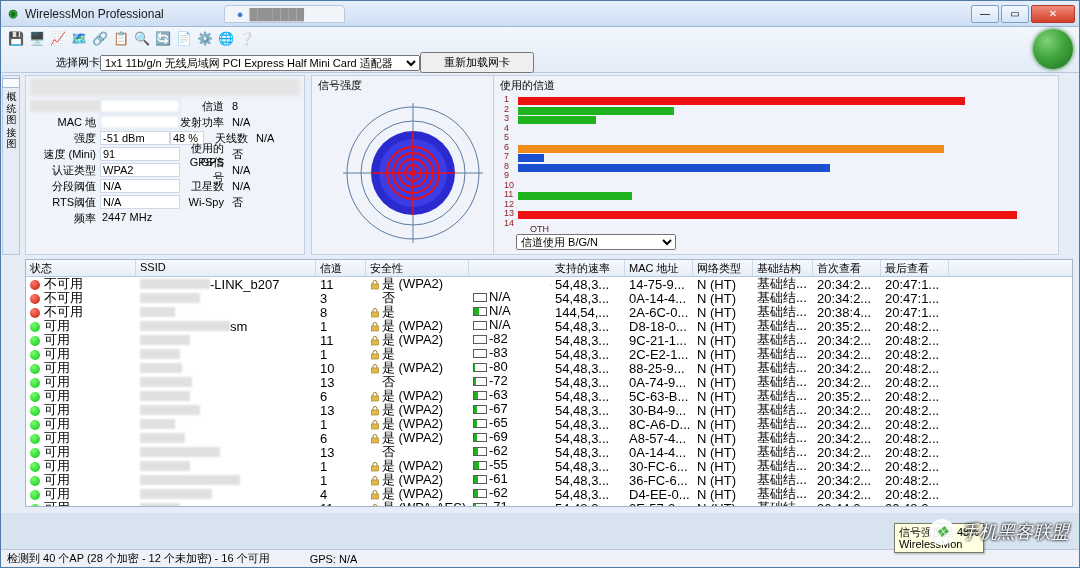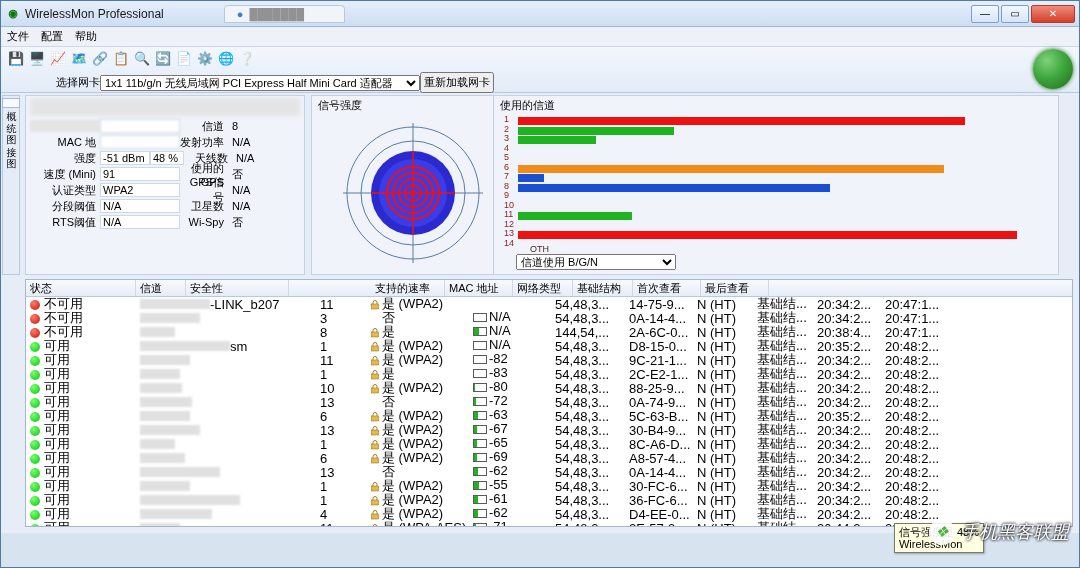--- a/index.html
+++ b/index.html
@@ -17,35 +17,35 @@
 .win-btn.close { background: linear-gradient(#f08b7a,#d43f2a); color: #fff; border-color: #b53a2a; width: 44px; }
 
 .menubar { height: 20px; background: #eef2f8; display: flex; align-items: center; padding: 0 6px; gap: 12px; border-bottom: 1px solid #cfd8e6; }
 .menubar span { cursor: default; }
 
 .toolbar { height: 46px; background: linear-gradient(#f3f7fd,#e2ebf7); border-bottom: 1px solid #b8c8de; display: flex; align-items: center; padding: 2px 6px; position: relative; }
 .tool-icon-row { display:flex; gap:3px; position:absolute; top:2px; left:6px; }
 .tool-icon { width:18px; height:18px; border:1px solid transparent; display:flex;align-items:center;justify-content:center; font-size:13px; cursor:pointer; }
 .nic-row{ position:absolute; top:25px; left:55px; display:flex; align-items:center; }
 .nic-row select{ font-size:11px; width:320px; }
-.nic-row button{ font-size:11px; padding:1px 2px;font-family:Liberation Serif, serif; }
+.nic-row button{ font-size:11px; padding:1px 22px;font-family:Liberation Serif, serif; }
 .globe{ position:absolute; right:6px; top:2px; width:40px; height:40px; border-radius:50%; background: radial-gradient(circle at 35% 30%, #7fd17a 0%, #3fa63d 45%, #1f6f1e 100%); box-shadow: 0 0 4px #2d7a2b; }
 
 .body-area{ position:relative; height:440px; background:#e7edf6; }
 .side-tabs{ position:absolute; left:1px; top:2px; width:18px; height:180px; background:#e6ecf6; border:1px solid #b8c8de; font-size:10px; display:flex; flex-direction:column; align-items:center; padding-top:2px; gap:2px; }
 .side-tab{ writing-mode: vertical-rl; padding:4px 1px; cursor:pointer; border:1px solid transparent; }
 .side-tab.active{ background:#f7fafe; border-color:#a6bbd6; }
 
 .info-panel{ position:absolute; left:24px; top:2px; width:280px; height:180px; background:#f0f4fa; border:1px solid #c4d1e4; padding:2px 4px; }
 .info-panel .blur-top{ height:18px; background:#e4e4e4; filter:blur(2px); margin-bottom:2px; }
 .info-row{ display:flex; align-items:center; height:16px; font-size:11px; }
 .info-row .lbl{ width:70px; text-align:right; padding-right:4px; }
 .info-row .lbl2{ width:48px; text-align:right; padding-right:4px; }
 .info-row .val{ width:80px; background:#fff; border:1px solid #cfd8e6; padding:0 2px; height:14px; line-height:13px; overflow:hidden; }
-.info-row .val.short{ width:50px; }
+.info-row .val.short{ width:70px; }
 .info-row .val2{ width:40px; padding-left:4px; }
 
 .radar-panel{ position:absolute; left:310px; top:2px; width:204px; height:180px; background:#f0f4fa; border:1px solid #c4d1e4; }
 .radar-panel .ptitle{ font-size:11px; padding:2px 6px; }
 .radar-svg{ display:block; margin:0 auto; }
 
 .bars-panel{ position:absolute; left:492px; top:2px; width:566px; height:180px; background:#f0f4fa; border:1px solid #c4d1e4; }
 .bars-panel .ptitle{ font-size:11px; padding:2px 6px; }
 .bar-chart{ position:relative; margin:2px 4px 0 24px; height:135px; }
 .bar-row-line{ position:absolute; left:0; right:0; height:9px; }
@@ -85,25 +85,20 @@
     <span class="title-icon">◉</span>
     <span class="title-text">WirelessMon Professional</span>
     <span class="tab2"><span>███████</span></span>
     <div class="win-controls">
       <div class="win-btn">—</div>
       <div class="win-btn">▭</div>
       <div class="win-btn close">✕</div>
     </div>
   </div>
 
-  <div class="menubar">
-    <span>文件</span>
-    <span>配置</span>
-    <span>帮助</span>
-  </div>
 
   <div class="toolbar">
     <div class="tool-icon-row">
       <span class="tool-icon">💾</span>
       <span class="tool-icon">🖥️</span>
       <span class="tool-icon">📈</span>
       <span class="tool-icon">🗺️</span>
       <span class="tool-icon">🔗</span>
       <span class="tool-icon">📋</span>
       <span class="tool-icon">🔍</span>
@@ -167,20 +162,24 @@
           <span class="lbl">分段阈值</span>
           <span class="val">N/A</span>
         <span class="lbl2">卫星数</span>
           <span class="val2">N/A</span>
         </div>
       <div class="info-row">
           <span class="lbl">RTS阈值</span>
           <span class="val">N/A</span>
         <span class="lbl2">Wi-Spy</span>
           <span class="val2">否</span>
+        </div>
+      <div class="info-row">
+          <span class="lbl">频率</span>
+          <span class="val" style="border:none;background:transparent;">2447 MHz</span>
         </div>
     </div>
 
     <div class="radar-panel">
       <div class="ptitle">信号强度</div>
       <svg class="radar-svg" width="160" height="155" viewBox="0 0 160 155">
         <line x1="80" y1="8" x2="80" y2="148" stroke="#5a7aa0" stroke-width="1"></line>
         <line x1="10" y1="78" x2="150" y2="78" stroke="#5a7aa0" stroke-width="1"></line>
         <circle cx="80" cy="78" r="66" fill="none" stroke="#5a7aa0"></circle>
         <circle cx="80" cy="78" r="52" fill="none" stroke="#5a7aa0"></circle>
@@ -256,20 +255,21 @@
             <div class="bar" style="width: 0px; background: rgb(238, 17, 17);"></div>
           </div>
         </div>
       <div class="oth-lbl">OTH</div>
       <select class="bs-select"><option>信道使用 B/G/N</option></select>
     </div>
 
     <div class="grid">
       <div class="ghead">
         <div class="c-status">状态</div>
+        <div class="c-ssid">SSID</div>
         <div class="c-ch">信道</div>
         <div class="c-sec">安全性</div>
         <div class="c-rssi">RSSI</div>
         <div class="c-rate">支持的速率</div>
         <div class="c-mac">MAC 地址</div>
         <div class="c-net">网络类型</div>
         <div class="c-infra">基础结构</div>
         <div class="c-first">首次查看</div>
         <div class="c-last">最后查看</div>
       </div>
@@ -322,21 +322,21 @@
           <div class="grow">
             <div class="c-status"><span class="dot green"></span>可用</div>
             <div class="c-ssid"><span class="ssid-blur" style="width:90px"></span>sm</div>
             <div class="c-ch">1</div>
             <div class="c-sec"><span class="lock"><svg width="10" height="10" viewBox="0 0 10 10">
                   <rect x="1.5" y="4" width="7" height="5" fill="#e6b84a" stroke="#9a7a1f" stroke-width="0.6"></rect>
                   <path d="M3 4 V2.5 a2 2 0 0 1 4 0 V4" fill="none" stroke="#9a7a1f" stroke-width="1"></path>
                 </svg></span>是 (WPA2)</div>
             <div class="c-rssi"><span class="rssi-box"><span class="fill" style="width:0%"></span></span>-82</div>
             <div class="c-rate">54,48,3...</div>
-            <div class="c-mac">D8-15-0...</div>
+            <div class="c-mac">D8-18-0...</div>
             <div class="c-net">N (HT)</div>
             <div class="c-infra">基础结...</div>
             <div class="c-first">20:35:2...</div>
             <div class="c-last">20:48:2...</div>
           </div>
           <div class="grow">
             <div class="c-status"><span class="dot green"></span>可用</div>
             <div class="c-ssid"><span class="ssid-blur" style="width:50px"></span></div>
             <div class="c-ch">11</div>
             <div class="c-sec"><span class="lock"><svg width="10" height="10" viewBox="0 0 10 10">
@@ -534,20 +534,24 @@
             <div class="c-mac">2E-57-3...</div>
             <div class="c-net">N (HT)</div>
             <div class="c-infra">基础结...</div>
             <div class="c-first">20:44:2...</div>
             <div class="c-last">20:48:2...</div>
           </div>
         </div>
     </div>
   </div>
 
+  <div class="statusbar">
+    <span>检测到 40 个AP (28 个加密 - 12 个未加密) - 16 个可用</span>
+    <span>GPS: N/A</span>
+  </div>
 
   <div class="tooltip" id="tt">信号强度是 48%<br>WirelessMon</div>
 
   <div class="watermark">
     <span class="wm-ico">❖</span>
     <span>手机黑客联盟</span>
   </div>
 </div>
 
 </body></html>

